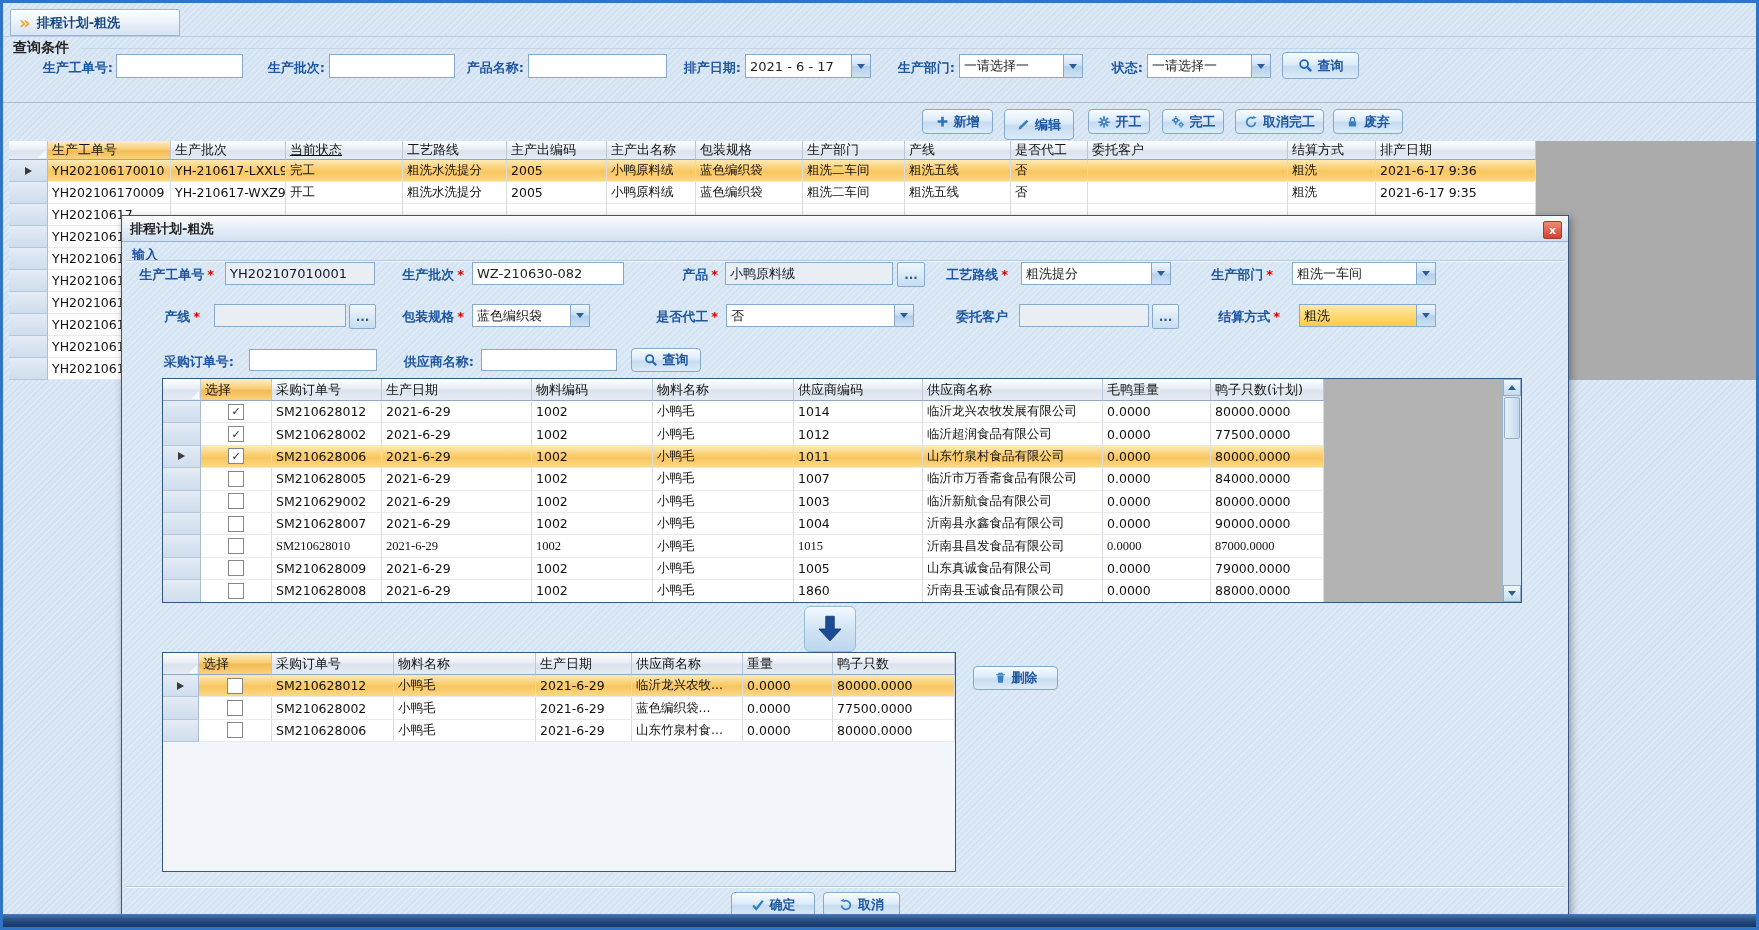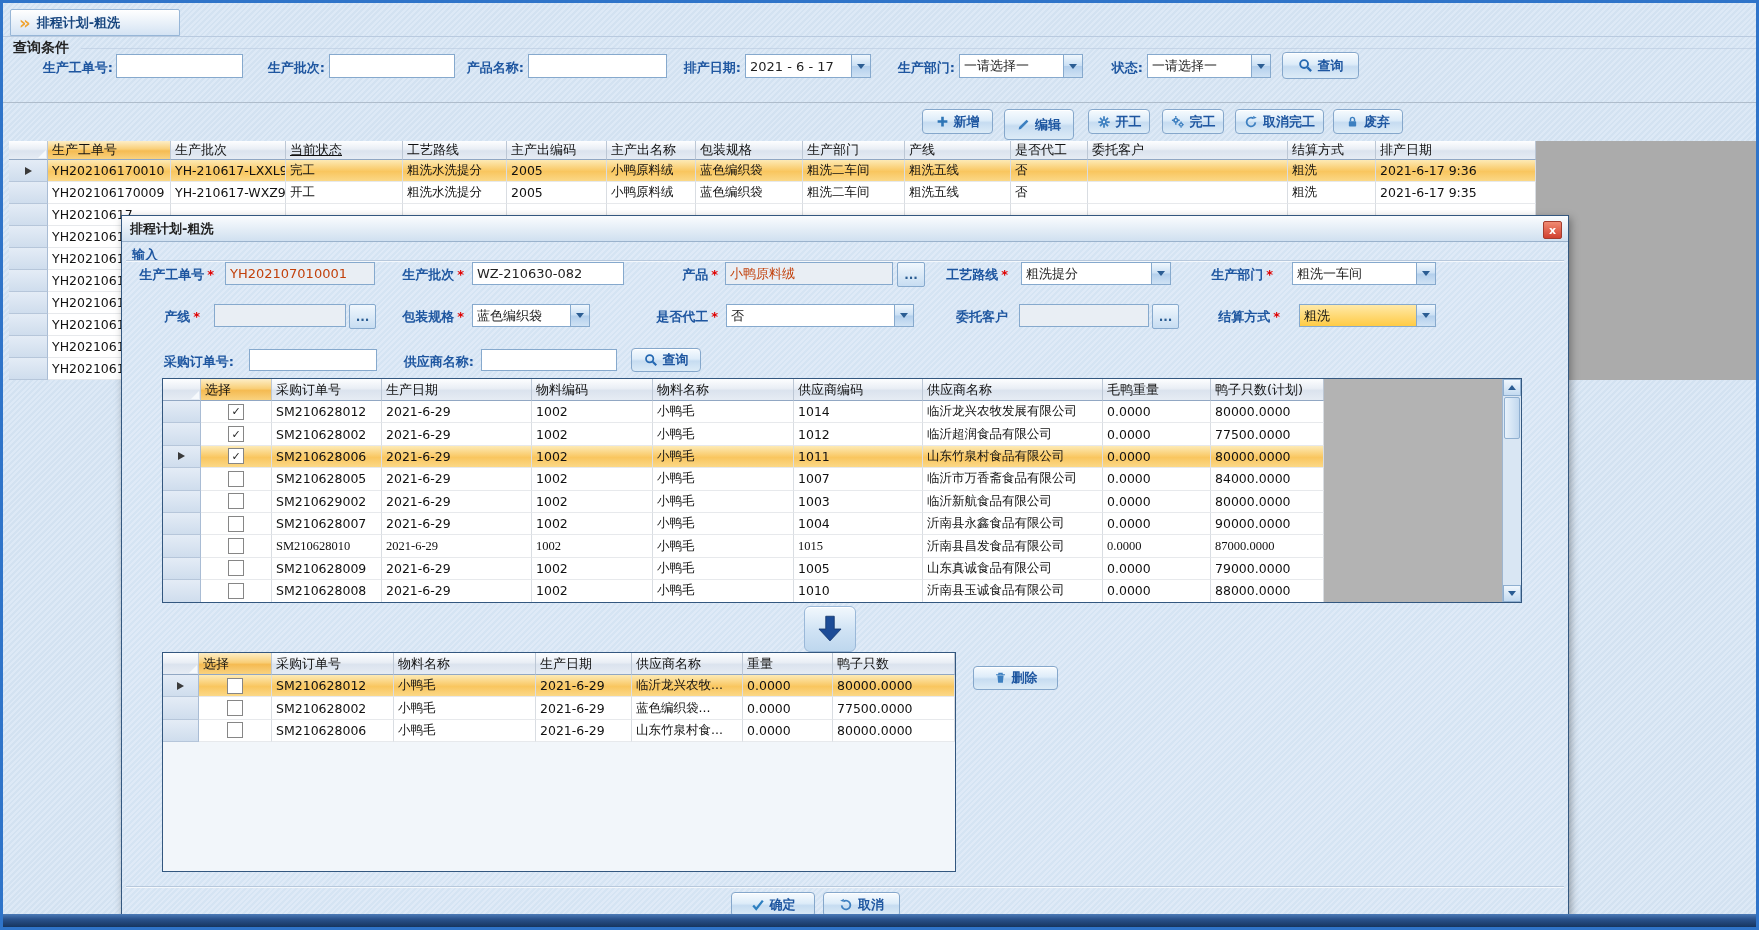--- a/index.html
+++ b/index.html
@@ -15,21 +15,21 @@
   .tab{position:absolute;left:7px;top:6px;width:170px;height:27px;display:flex;align-items:center;gap:6px;
     background:linear-gradient(#ffffff,#d4e3f3);border:1px solid #97b6d7;border-radius:2px 2px 0 0;padding:0 8px;box-sizing:border-box;}
   .chev{color:#f0a32f;font-weight:bold;font-size:18px;line-height:1;}
   .tab-t{color:#17457e;font-weight:bold;font-size:13px;white-space:nowrap;}
   .qc{position:absolute;left:10px;top:36px;font-size:14px;font-weight:bold;color:#222;}
   
   .lbl{position:absolute;font-size:13px;font-weight:bold;color:var(--accent);text-align:right;white-space:nowrap;}
   .req{color:#e00000;margin-left:3px;font-weight:bold;}
   .txt{position:absolute;border:1px solid #86a9cd;background:#fff;font-size:13px;padding:0 4px;box-sizing:border-box;
     font-family:"DejaVu Sans","Liberation Sans",sans-serif;color:#222;}
-  .txt.ro{background:#e9eef4;color:#c2410c;}
+  .txt.ro{background:#e9eef4;color:#0f172a;}
   .select{position:absolute;border:1px solid #86a9cd;background:#fff;display:flex;align-items:stretch;box-sizing:border-box;}
   .sel-txt{flex:1;font-size:13px;padding:1px 4px;display:flex;align-items:center;white-space:nowrap;overflow:hidden;color:#222;}
   .sel-btn{width:18px;background:linear-gradient(#f0f7fd,#cbe0f4 48%,#b3cfec 52%,#cfe2f4);border-left:1px solid #86a9cd;
     display:flex;align-items:center;justify-content:center;cursor:pointer;}
   .tri{width:0;height:0;border-left:4px solid transparent;border-right:4px solid transparent;border-top:5px solid #2b5d93;}
   .select.yellow{background:linear-gradient(#ffe9a8,var(--yellow));}
   .select.yellow .sel-txt{color:#111;}
   .dots{position:absolute;border:1px solid #86a9cd;background:linear-gradient(#f0f7fd,#c7ddf2);color:#2b5d93;
     font-weight:bold;font-size:12px;display:flex;align-items:center;justify-content:center;border-radius:2px;cursor:pointer;}
   
@@ -564,21 +564,21 @@
           </div>
           <div class="g-row g-body" style="height: 22.4px; width: 1161px;">
             <div class="g-cell g-selcell" style="width: 38px; flex: 0 0 38px;"></div>
             <div class="g-cell" style="width: 71px; flex: 0 0 71px; justify-content: center;">
               <span class="cb"></span>
             </div>
             <div class="g-cell" style="width: 110px; flex: 0 0 110px;">SM210628008</div>
             <div class="g-cell" style="width: 150px; flex: 0 0 150px;">2021-6-29</div>
             <div class="g-cell" style="width: 121px; flex: 0 0 121px;">1002</div>
             <div class="g-cell" style="width: 141px; flex: 0 0 141px;">小鸭毛</div>
-            <div class="g-cell" style="width: 129px; flex: 0 0 129px;">1010</div>
+            <div class="g-cell" style="width: 129px; flex: 0 0 129px;">1860</div>
             <div class="g-cell" style="width: 180px; flex: 0 0 180px;">沂南县玉诚食品有限公司</div>
             <div class="g-cell" style="width: 108px; flex: 0 0 108px;">0.0000</div>
             <div class="g-cell" style="width: 113px; flex: 0 0 113px;">88000.0000</div>
           </div>
         </div>
       <div class="vscroll">
         <div class="sb-btn up">
             <i class="tri-up"></i>
           </div>
         <div class="sb-thumb"></div>

